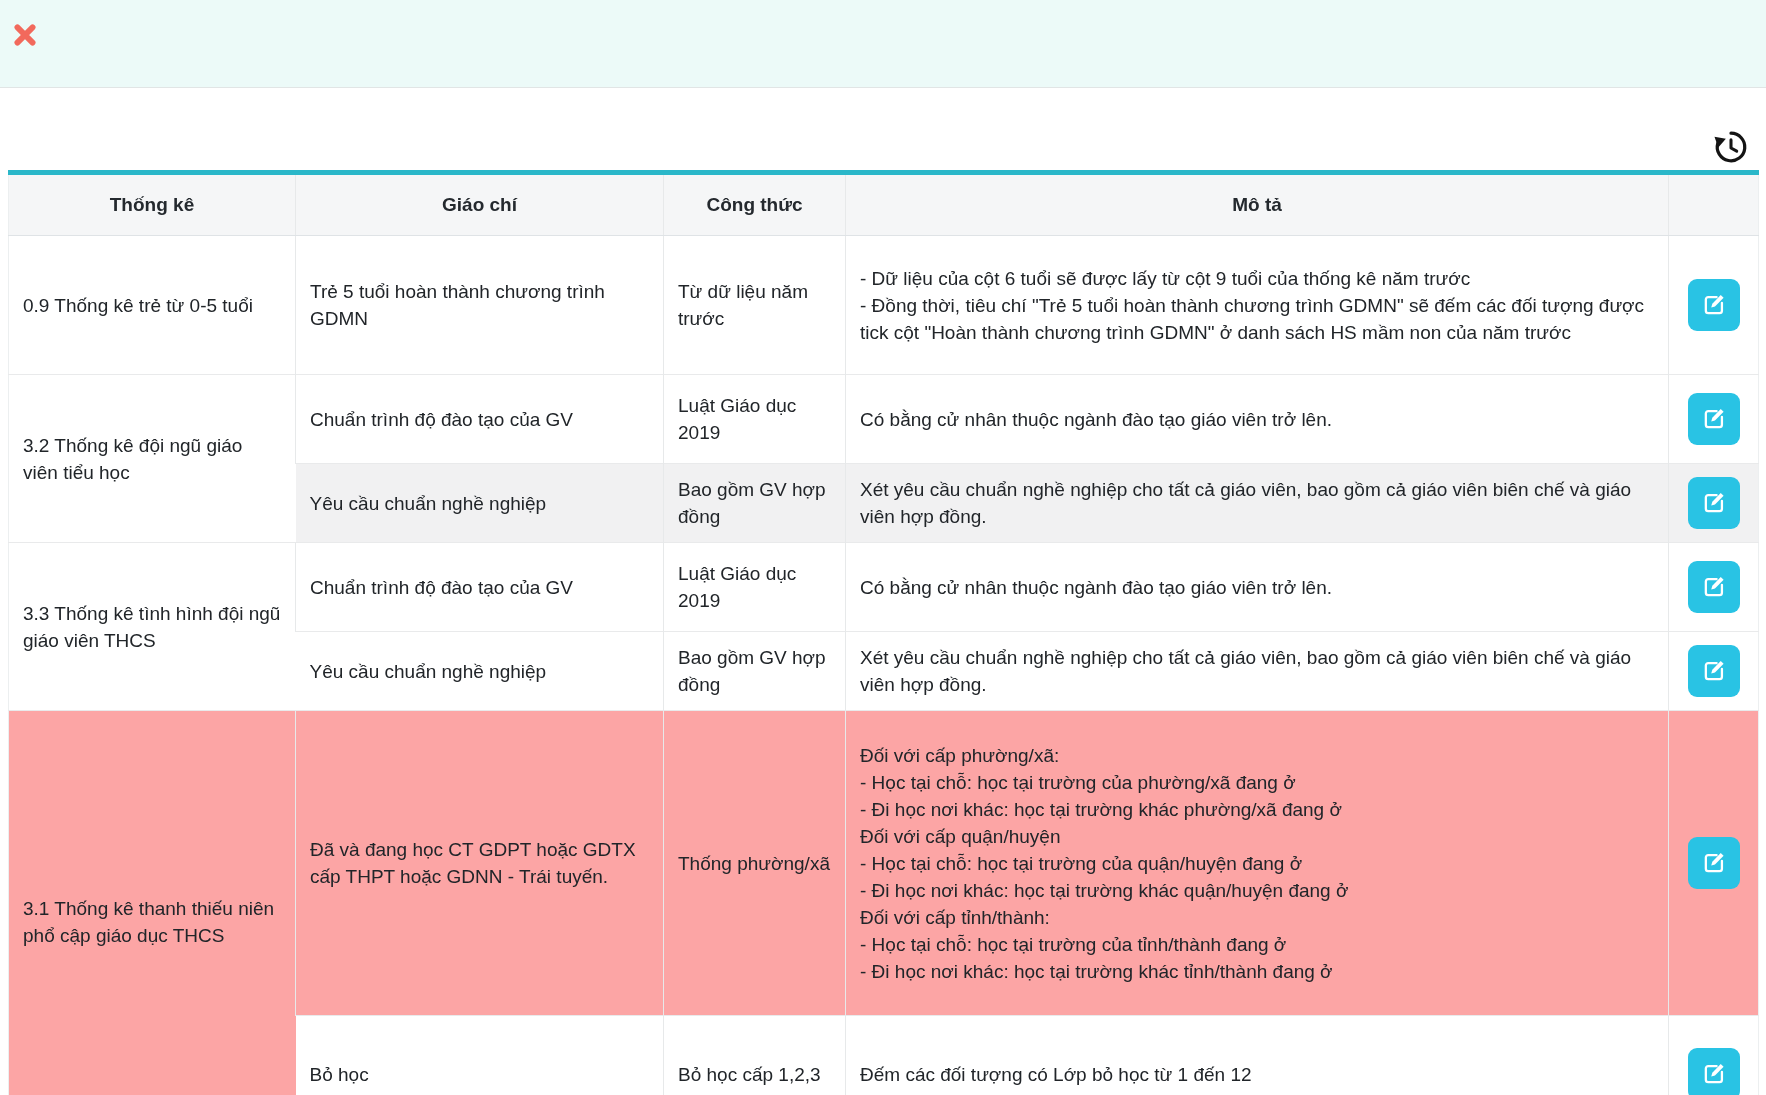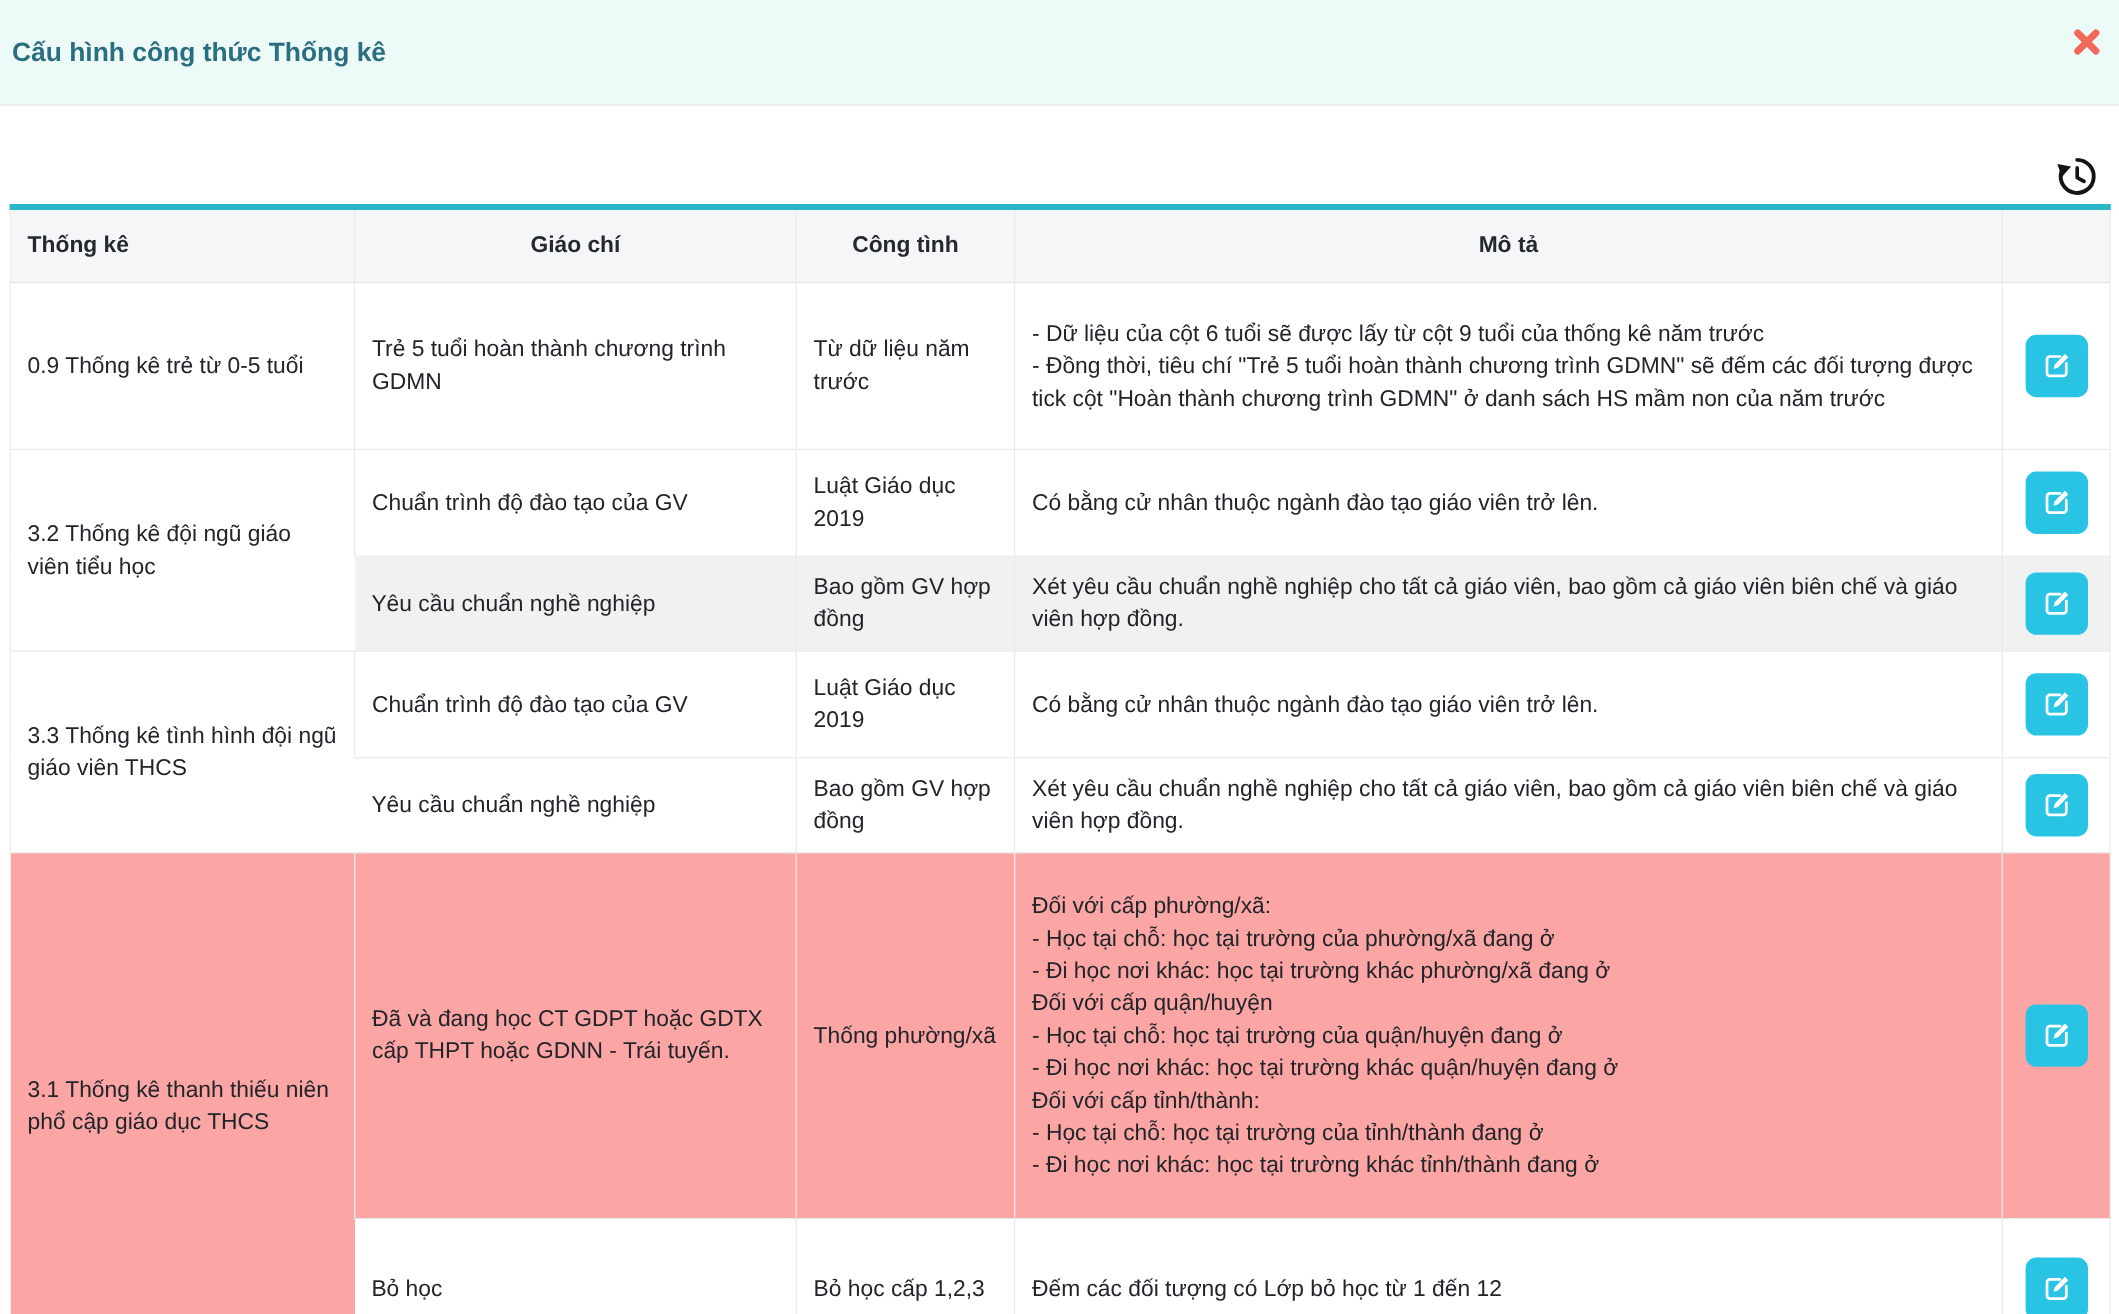--- a/index.html
+++ b/index.html
@@ -29,21 +29,21 @@
   table{
     border-collapse:collapse;table-layout:fixed;width:1750px;
     border-top:5px solid #2ab7c9;
     border-left:1px solid #eceff0;border-right:1px solid #eceff0;
   }
   thead th{
     background:#f5f6f7;height:63px;font-size:19px;font-weight:bold;color:#24292e;
     border-bottom:1px solid #dfe3e6;border-left:1px solid #e7e9ea;
     padding:0 14px;text-align:center;box-sizing:border-box;
   }
-  thead th:first-child{border-left:0;text-align:left;}
+  thead th:first-child{border-left:0;text-align:center;}
   td{
     border-left:1px solid #e7e9ea;border-top:1px solid #e9eaeb;
     padding:12px 14px;font-size:19px;line-height:27px;
     vertical-align:middle;background:#ffffff;box-sizing:border-box;
     word-wrap:break-word;
   }
   td:first-child{border-left:0;}
   tr.shade2 > td{background:#f1f1f2;}
   tr.shade1 > td{background:#fca5a5;}
   td.mo-ta{white-space:pre-line;}
@@ -51,21 +51,20 @@
   .edit-btn{
     width:52px;height:52px;background:#29c3e4;border:0;border-radius:9px;
     cursor:pointer;display:inline-flex;align-items:center;justify-content:center;
     vertical-align:middle;
   }
 </style>
 </head>
 <body>
 
 <div class="modal-header">
-  <div class="modal-title">Cấu hình công thức Thống kê</div>
   <button class="close-btn">
     <svg width="26" height="26" viewBox="0 0 24 24">
       <path d="M5 5 L19 19 M19 5 L5 19" stroke="#f2695c" stroke-width="5.4" stroke-linecap="round" fill="none"></path>
     </svg>
   </button>
 </div>
 
 <div class="toolbar">
   <button class="history-btn">
     <svg width="38" height="38" viewBox="0 0 40 40">
@@ -82,21 +81,21 @@
       <col style="width:287px">
         <col style="width:368px">
         <col style="width:182px">
         <col style="width:823px">
         <col style="width:90px">
     </colgroup>
     <thead>
       <tr>
         <th>Thống kê</th>
         <th>Giáo chí</th>
-        <th>Công tình</th>
+        <th>Công thức</th>
         <th>Mô tả</th>
         <th></th>
       </tr>
     </thead>
     <tbody>
         <tr style="height: 139px;">
           <td rowspan="1">0.9 Thống kê trẻ từ 0-5 tuổi</td>
           <td>Trẻ 5 tuổi hoàn thành chương trình GDMN</td>
           <td>Từ dữ liệu năm trước</td>
           <td class="mo-ta">- Dữ liệu của cột 6 tuổi sẽ được lấy từ cột 9 tuổi của thống kê năm trước

